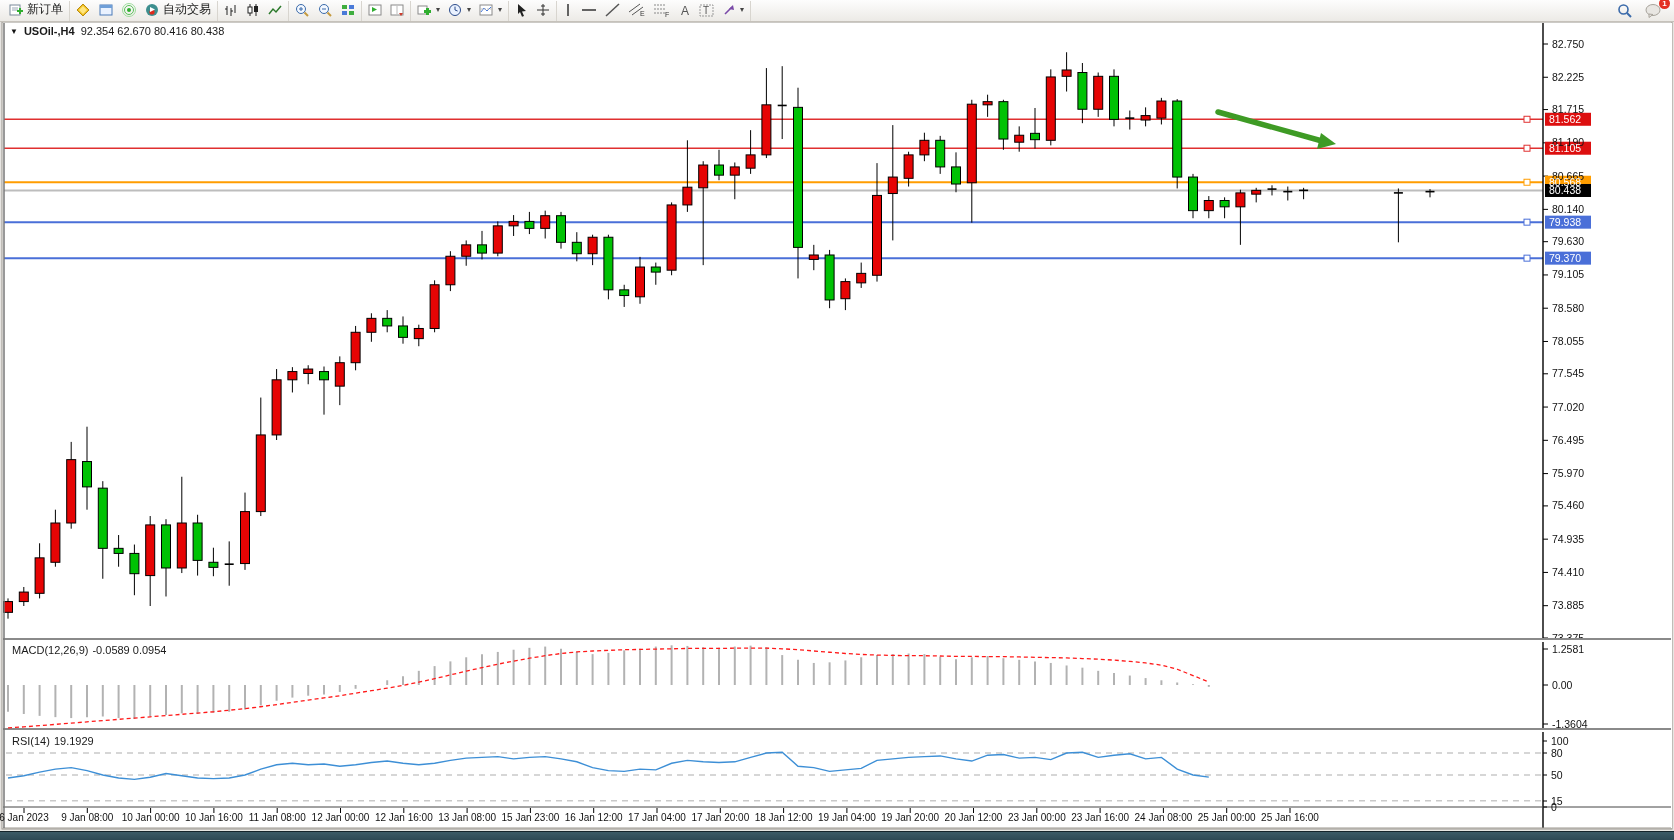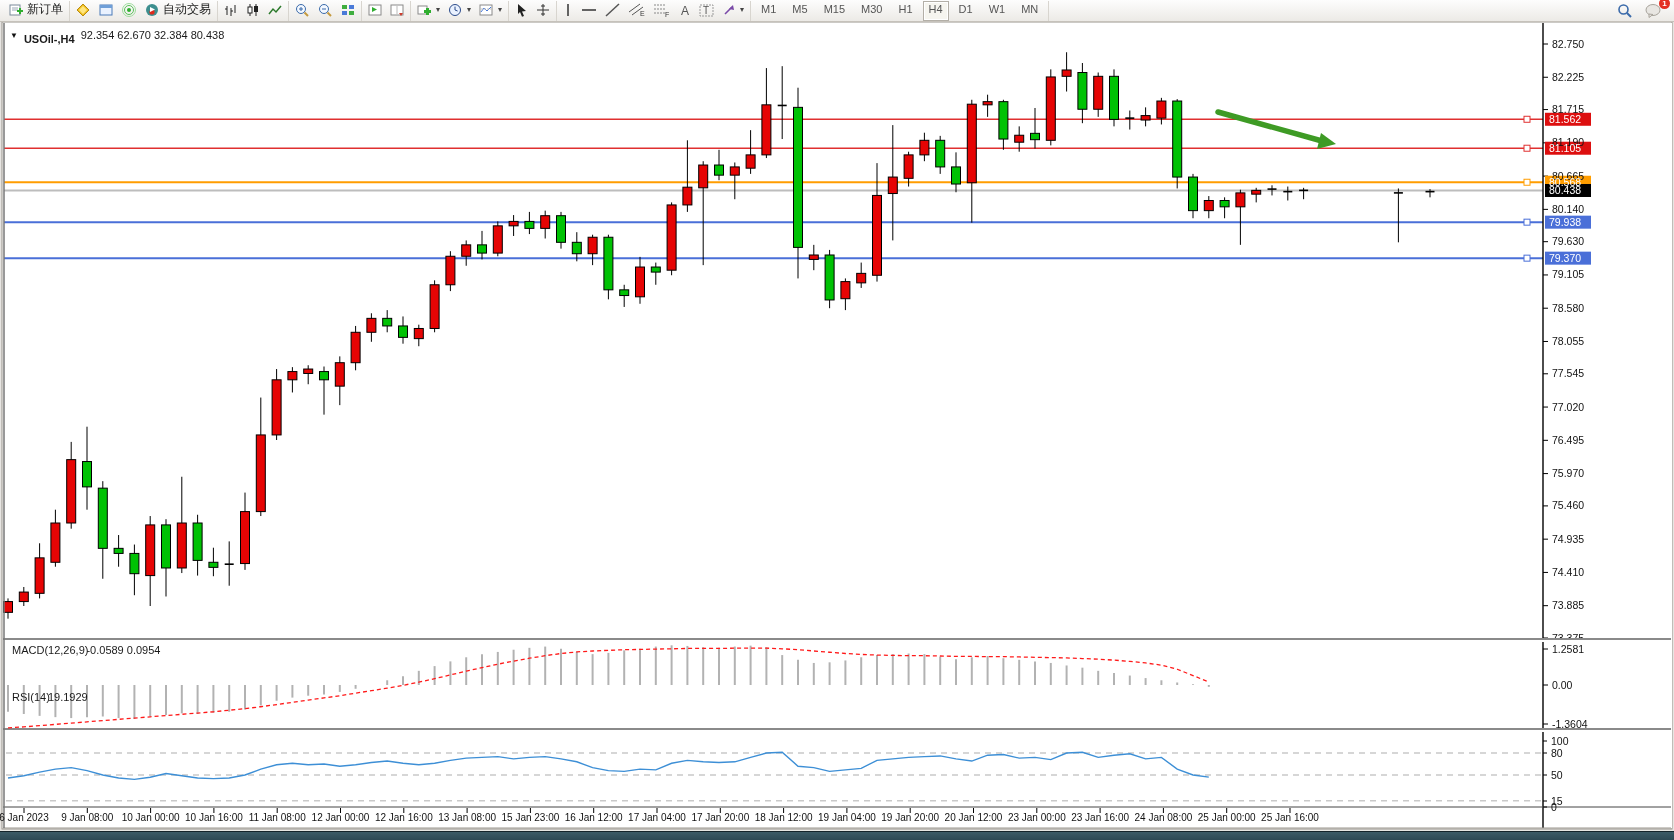--- a/index.html
+++ b/index.html
@@ -18,23 +18,23 @@
   .cnlabel{font-size:12px;color:#222;}
   #toolbar-right{margin-left:auto;display:flex;align-items:center;gap:8px;padding-right:10px;}
   .badge{position:absolute;top:-4px;right:-6px;background:#e33022;color:#fff;
     border-radius:50%;width:11px;height:11px;font-size:8px;line-height:11px;
     text-align:center;font-weight:bold;}
   .ic{display:inline-block;vertical-align:middle;}
   
   #chart-title{position:absolute;left:10px;top:25px;z-index:4;font-size:11px;color:#1a1a1a;
     display:flex;gap:6px;align-items:center;}
   #chart-title .tri{font-size:8px;color:#111;}
-  .pane-header{position:absolute;z-index:4;font-size:11px;color:#1a1a1a;display:flex;}
+  .pane-header{position:absolute;z-index:4;font-size:11px;color:#1a1a1a;display:flex;gap:6px;}
   #macd-header{left:12px;top:644px;}
-  #rsi-header{left:12px;top:691px;}
+  #rsi-header{left:12px;top:735px;}
   #bottom-bar{position:absolute;left:0;top:831px;width:1674px;height:9px;
     background:linear-gradient(#3c5a66,#2b4652);border-top:1px solid #15242b;z-index:5;}
   #chart-svg{position:absolute;left:0;top:0;z-index:1;}
 </style>
 </head>
 <body>
 
 <div id="toolbar">
   <span class="tgroup">
     <span class="tbtn">
@@ -225,54 +225,43 @@
       </svg>
     </span>
     <span class="tbtn">
       <svg class="ic" width="14" height="14">
         <line x1="3" y1="11" x2="10" y2="4" stroke="#7a4aa8" stroke-width="1.6"></line>
         <polygon points="11,2 12,7 7,6" fill="#7a4aa8"></polygon>
       </svg>
         <span class="caret">▾</span>
     </span>
   </span>
-  <span class="tgroup" id="tf-group">
-    <span class="tf">M1</span>
-    <span class="tf">M5</span>
-    <span class="tf">M15</span>
-    <span class="tf">M30</span>
-    <span class="tf">H1</span>
-    <span class="tf active">H4</span>
-    <span class="tf">D1</span>
-    <span class="tf">W1</span>
-    <span class="tf">MN</span>
-  </span>
   <span id="toolbar-right">
     <span class="tbtn">
       <svg class="ic" width="16" height="16">
         <circle cx="6.5" cy="6.5" r="4.5" fill="none" stroke="#3a6aaa" stroke-width="1.6"></circle>
         <line x1="10" y1="10" x2="14" y2="14" stroke="#3a6aaa" stroke-width="2"></line>
       </svg>
     </span>
     <span class="tbtn" style="position:relative">
       <svg class="ic" width="17" height="15">
         <ellipse cx="8" cy="7" rx="7" ry="5.5" fill="#e8e6e2" stroke="#a8a49c"></ellipse>
         <polygon points="4,11 4,14.5 8,11.5" fill="#e8e6e2" stroke="#a8a49c"></polygon>
       </svg>
       <span class="badge">1</span>
     </span>
   </span>
 </div>
 
 <div id="chart-title">
   <span class="tri">▼</span>
-  <span style="font-weight:bold;margin-top:8px;">USOil-,H4</span>
+  <span style="font-weight:bold;">USOil-,H4</span>
   <span>92.354</span>
   <span style="margin-left:-3px;">62.670</span>
-  <span style="margin-left:-3px;">32.384</span>
+  <span style="margin-left:-3px;">80.416</span>
   <span style="margin-left:-3px;">80.438</span>
 </div>
 
 <div class="pane-header" id="macd-header">
   <span>MACD(12,26,9)</span>
   <span style="margin-left:-2px;text-align:right;">-0.0589 0.0954</span>
 </div>
 <div class="pane-header" id="rsi-header">
   <span>RSI(14)</span>
   <span style="margin-left:-2px;">19.1929</span>

